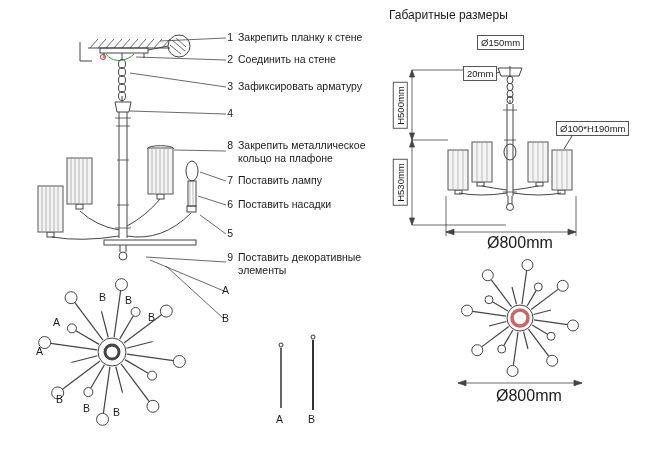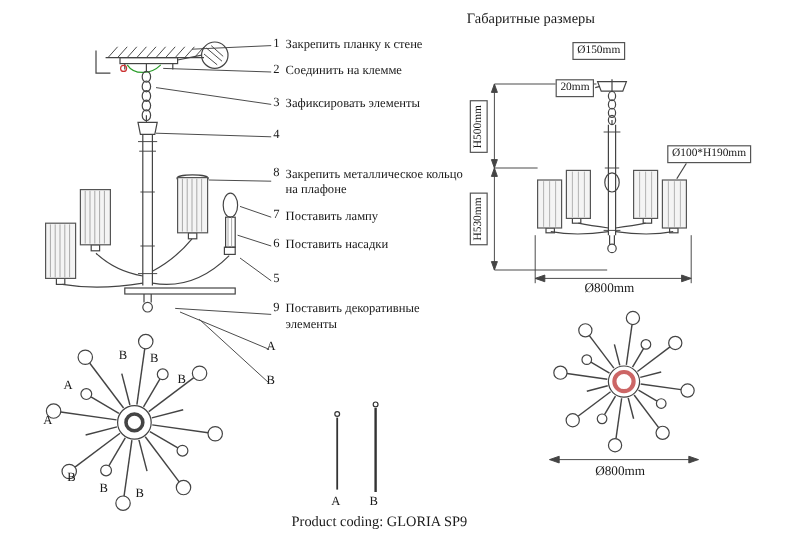--- a/index.html
+++ b/index.html
@@ -1,26 +1,26 @@
 <!DOCTYPE html>
 <html><head>
 <meta charset="utf-8">
 <style>
   html,body{margin:0;padding:0;background:#fff;}
   .canvas{position:relative;width:660px;height:455px;background:#fff;overflow:hidden;
-          font-family:Liberation Serif, serif;color:#1a1a1a;}
+          font-family:Liberation Sans, sans-serif;color:#1a1a1a;}
   .title{position:absolute;left:389px;top:8px;font-size:12px;}
   .pcode{position:absolute;left:243px;top:427px;font-size:12px;}
   .instr{position:absolute;left:222px;display:flex;width:168px;font-size:10.5px;}
   .instr .num{width:11px;text-align:right;margin-right:5px;flex:none;}
   .instr .txt{width:150px;line-height:13px;}
   .dbox{position:absolute;border:1px solid #555;padding:0 3px;font-size:9.5px;line-height:13px;background:#fff;white-space:nowrap;}
   .rot{transform:rotate(-90deg);transform-origin:center;}
   .lab{position:absolute;font-size:10.5px;}
-  .dim{position:absolute;font-size:11px;white-space:nowrap;text-align:right;}
+  .dim{position:absolute;font-size:16px;white-space:nowrap;text-align:right;}
   svg{position:absolute;left:0;top:0;}
 </style>
 </head>
 <body>
 
 <div class="canvas">
 
   <svg width="660" height="455">
 
     <g fill="none" stroke="#444" stroke-width="1">
@@ -216,25 +216,25 @@
   </svg>
 
   <div class="title">Габаритные размеры</div>
 
   <div class="instr" style="top:31px">
       <span class="num">1</span>
       <span class="txt">Закрепить планку к стене</span>
     </div>
   <div class="instr" style="top:53px">
       <span class="num">2</span>
-      <span class="txt">Соединить на клемме</span>
+      <span class="txt">Соединить на стене</span>
     </div>
   <div class="instr" style="top:80px">
       <span class="num">3</span>
-      <span class="txt">Зафиксировать элементы</span>
+      <span class="txt">Зафиксировать арматуру</span>
     </div>
   <div class="instr" style="top:107px">
       <span class="num">4</span>
     </div>
   <div class="instr" style="top:139px">
       <span class="num">8</span>
       <span class="txt">Закрепить металлическое кольцо на плафоне</span>
     </div>
   <div class="instr" style="top:174px">
       <span class="num">7</span>
@@ -268,14 +268,13 @@
   <div class="lab" style="left:53px;top:316px">A</div>
   <div class="lab" style="left:148px;top:311px">B</div>
   <div class="lab" style="left:36px;top:345px">A</div>
   <div class="lab" style="left:56px;top:393px">B</div>
   <div class="lab" style="left:83px;top:402px">B</div>
   <div class="lab" style="left:113px;top:406px">B</div>
 
   <div class="lab" style="left:276px;top:413px">A</div>
   <div class="lab" style="left:308px;top:413px">B</div>
 
-  <div class="pcode">Product coding: GLORIA SP9</div>
 </div>
 
 </body></html>

